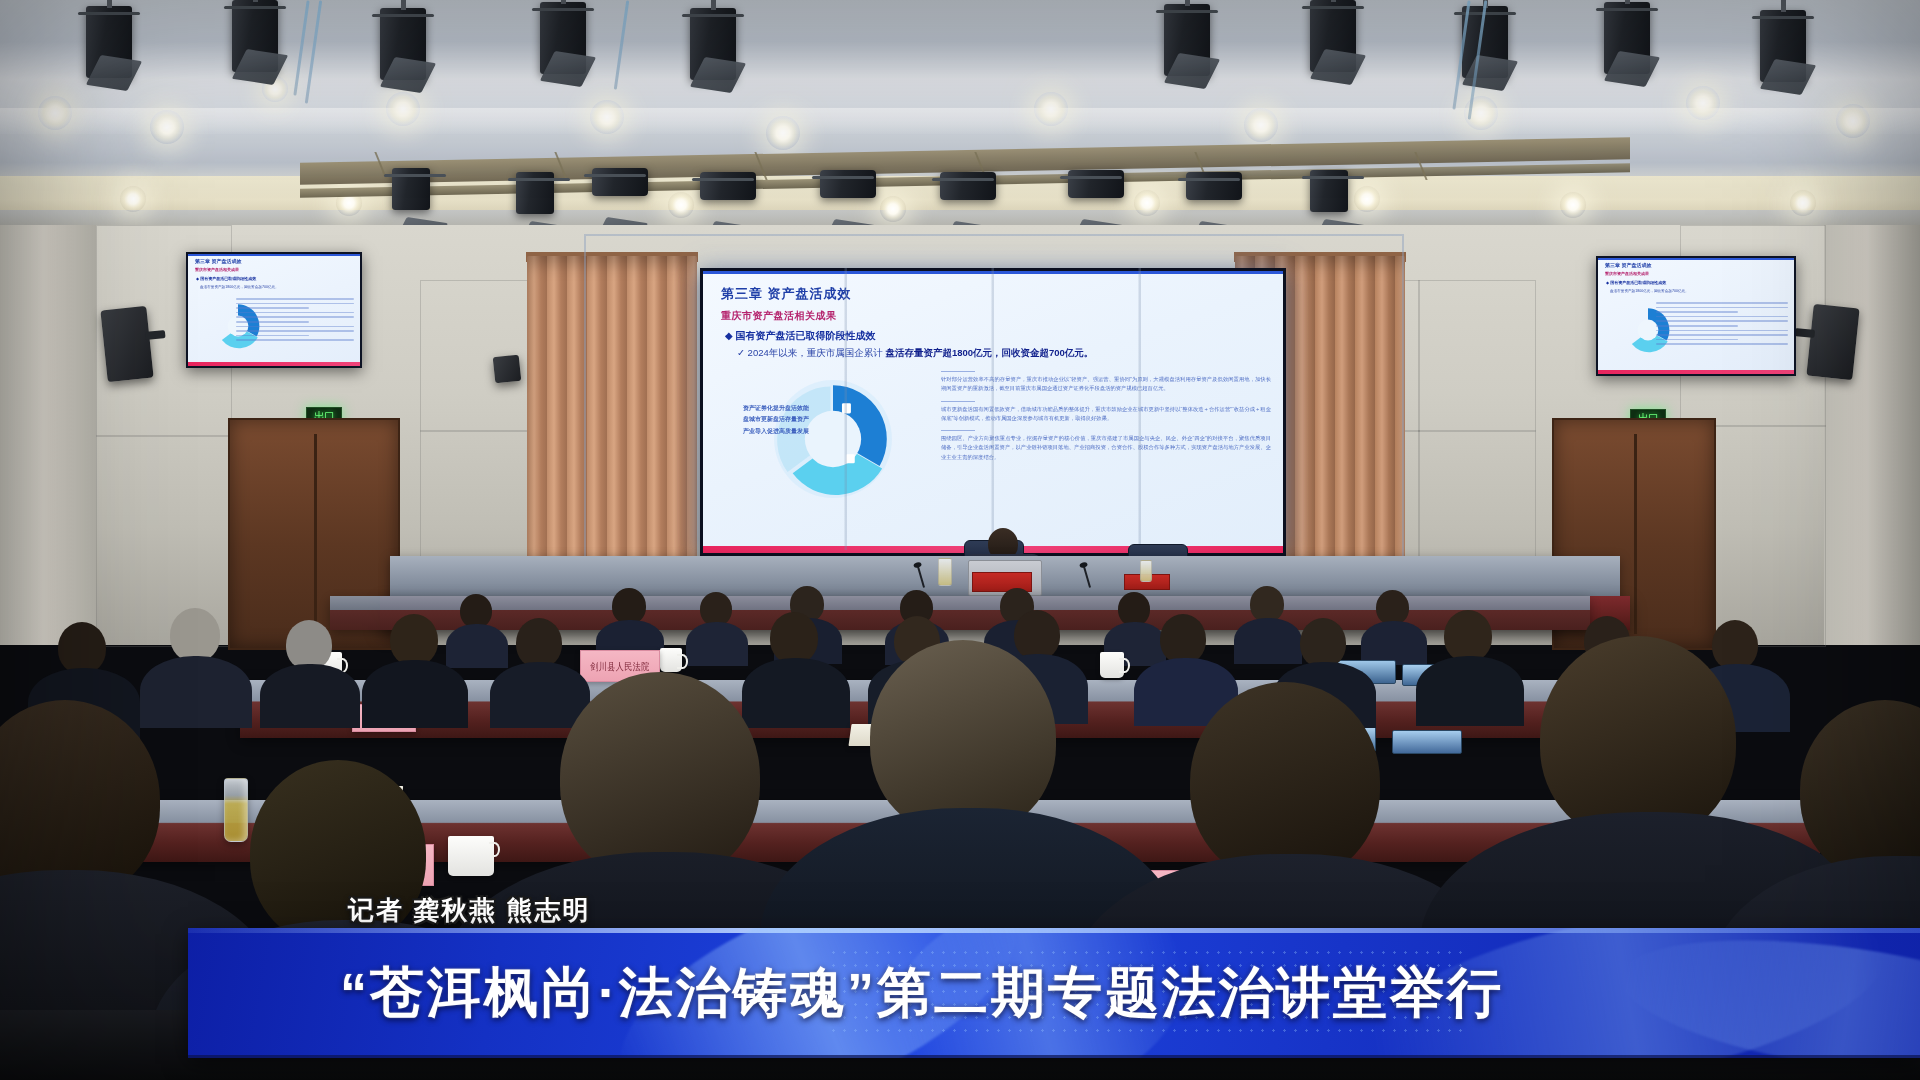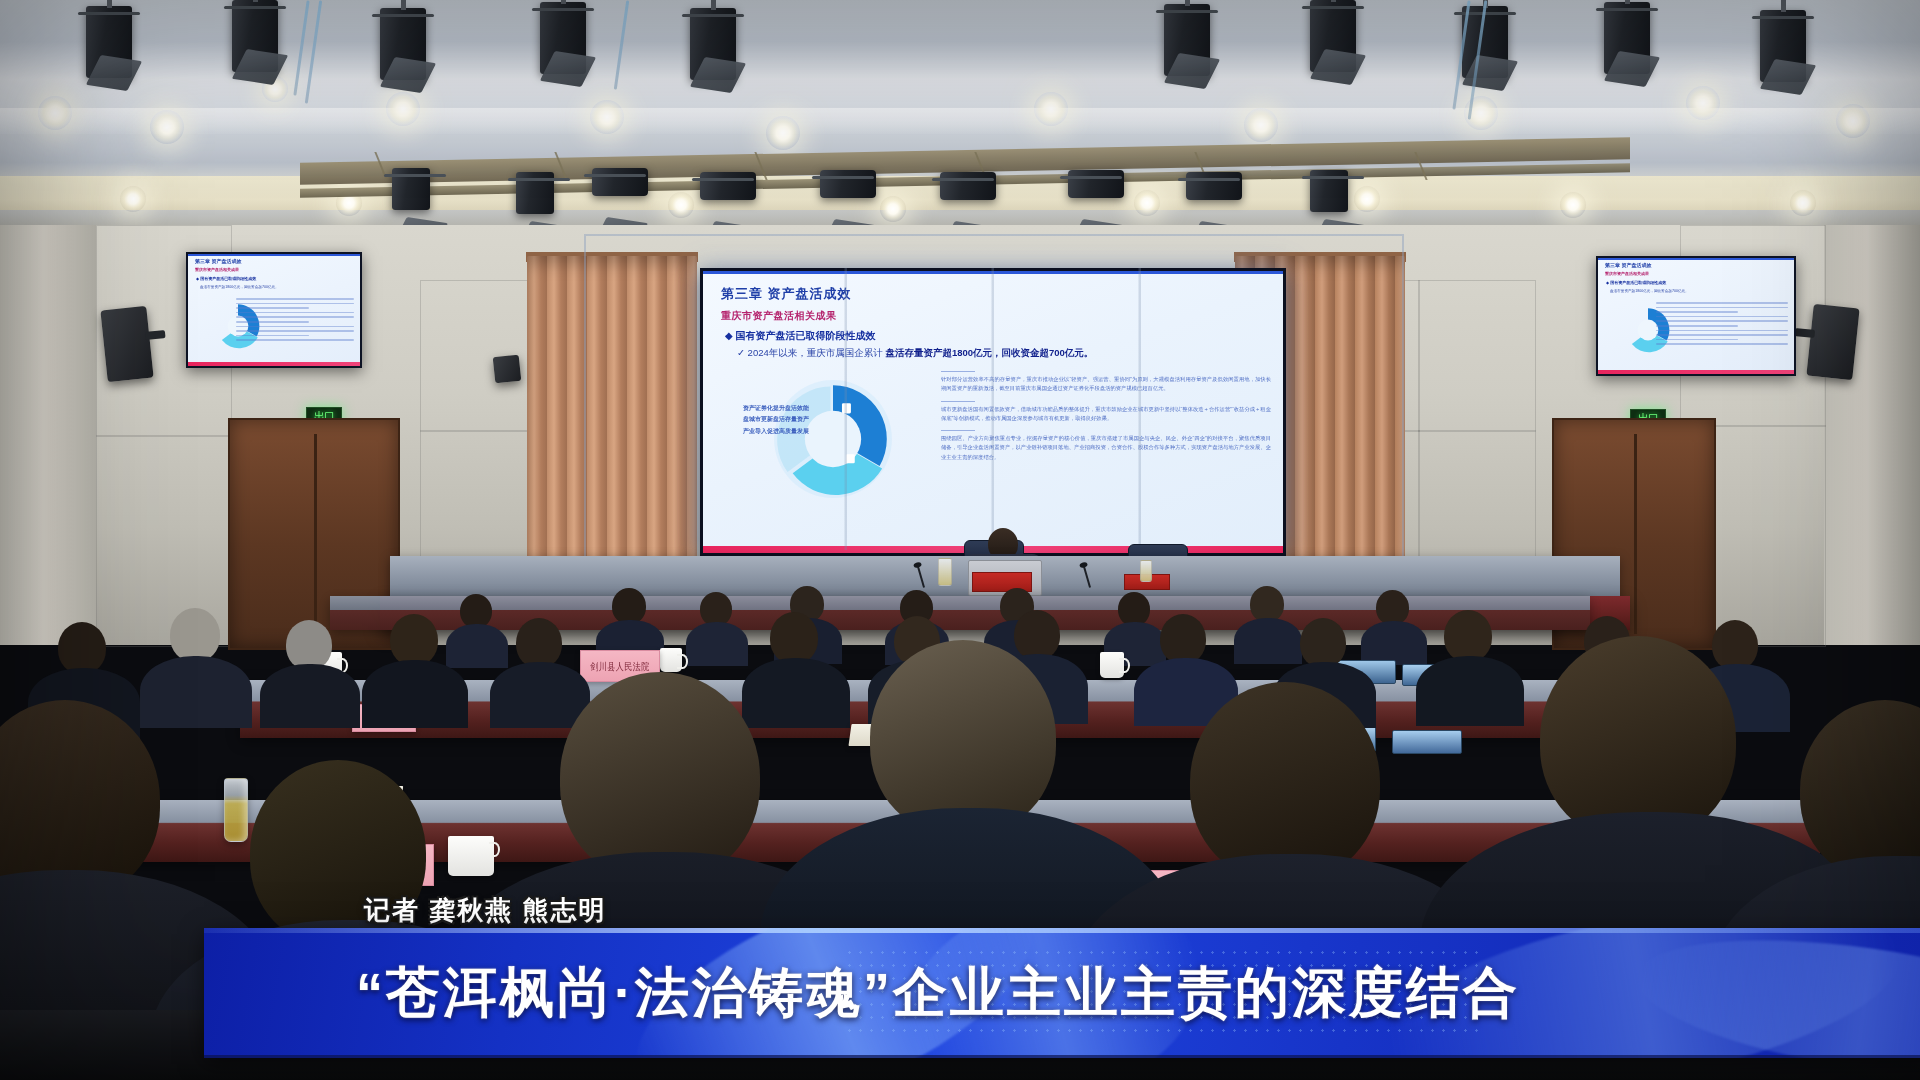--- a/index.html
+++ b/index.html
@@ -136,21 +136,21 @@
     box-shadow:0 2px 5px rgba(0,0,0,.3);display:flex;align-items:center;justify-content:center;}
   .placard span{font-size:8px;color:#7b2436;letter-spacing:.5px;white-space:nowrap;transform:scaleY(1.25);}
   .tumbler{position:absolute;width:22px;height:62px;border-radius:4px 4px 7px 7px;
     background:linear-gradient(180deg,rgba(225,232,238,.85) 0%,rgba(212,222,232,.7) 26%,rgba(190,170,70,.88) 40%,rgba(176,152,52,.92) 100%);
     border:1px solid rgba(190,200,210,.6);box-shadow:inset -3px 0 6px rgba(255,255,255,.4),0 3px 7px rgba(0,0,0,.35);}
   .papers{position:absolute;background:linear-gradient(180deg,#f3f1e6,#ddd9c9);border-radius:1px;transform:skewX(-8deg);
     box-shadow:0 2px 5px rgba(0,0,0,.3);}
   .dark-fg{position:absolute;background:linear-gradient(180deg,#1b1d22,#0b0c0e);}
 
   
-  .lower{position:absolute;left:16px;bottom:0;width:1764px;height:190px;pointer-events:none;}
+  .lower{position:absolute;left:0;bottom:0;width:1764px;height:190px;pointer-events:none;}
   .credit{position:absolute;left:348px;bottom:152px;font-size:26px;font-weight:bold;color:#fff;
     letter-spacing:2px;text-shadow:-2px -2px 0 #1a1a1a,2px -2px 0 #1a1a1a,-2px 2px 0 #1a1a1a,2px 2px 0 #1a1a1a,0 3px 7px rgba(0,0,0,.85);}
   .bannerbar{position:absolute;left:188px;bottom:22px;width:1732px;height:130px;overflow:hidden;
     background:linear-gradient(100deg,#0d1fa6 0%,#1431c4 18%,#1f45e0 42%,#1734c8 66%,#0f22a8 100%);
     box-shadow:0 6px 22px rgba(0,0,0,.55);}
   .bannerbar .hl{position:absolute;top:0;left:0;width:100%;height:5px;
     background:linear-gradient(90deg,rgba(140,180,255,.1),rgba(190,215,255,.95) 35%,rgba(120,165,255,.3));}
   .bannerbar .hl2{position:absolute;bottom:0;left:0;width:100%;height:3px;background:rgba(10,18,80,.7);}
   .streak{position:absolute;background:linear-gradient(90deg,rgba(120,170,255,0),rgba(150,195,255,.55),rgba(120,170,255,0));
     border-radius:50%;filter:blur(1px);}
@@ -617,19 +617,19 @@
 
     <div class="credit">记者 龚秋燕 熊志明</div>
 
     <div class="bannerbar">
       <div class="hl"></div>
       <div class="dots"></div>
       <div class="streak" style="left:420px;top:-20px;width:420px;height:180px;transform:rotate(-22deg);"></div>
       <div class="streak" style="left:700px;top:-30px;width:300px;height:200px;transform:rotate(-14deg);opacity:.7;"></div>
       <div class="streak" style="left:1180px;top:-10px;width:520px;height:160px;transform:rotate(-10deg);opacity:.6;"></div>
       <div class="streak" style="left:1430px;top:20px;width:460px;height:120px;transform:rotate(8deg);opacity:.55;"></div>
-      <div class="headline">“苍洱枫尚·法治铸魂”企业主业主责的深度结合</div>
+      <div class="headline">“苍洱枫尚·法治铸魂”第二期专题法治讲堂举行</div>
       <div class="hl2"></div>
     </div>
 
 
   </div>
 </div>
 
 </body></html>

